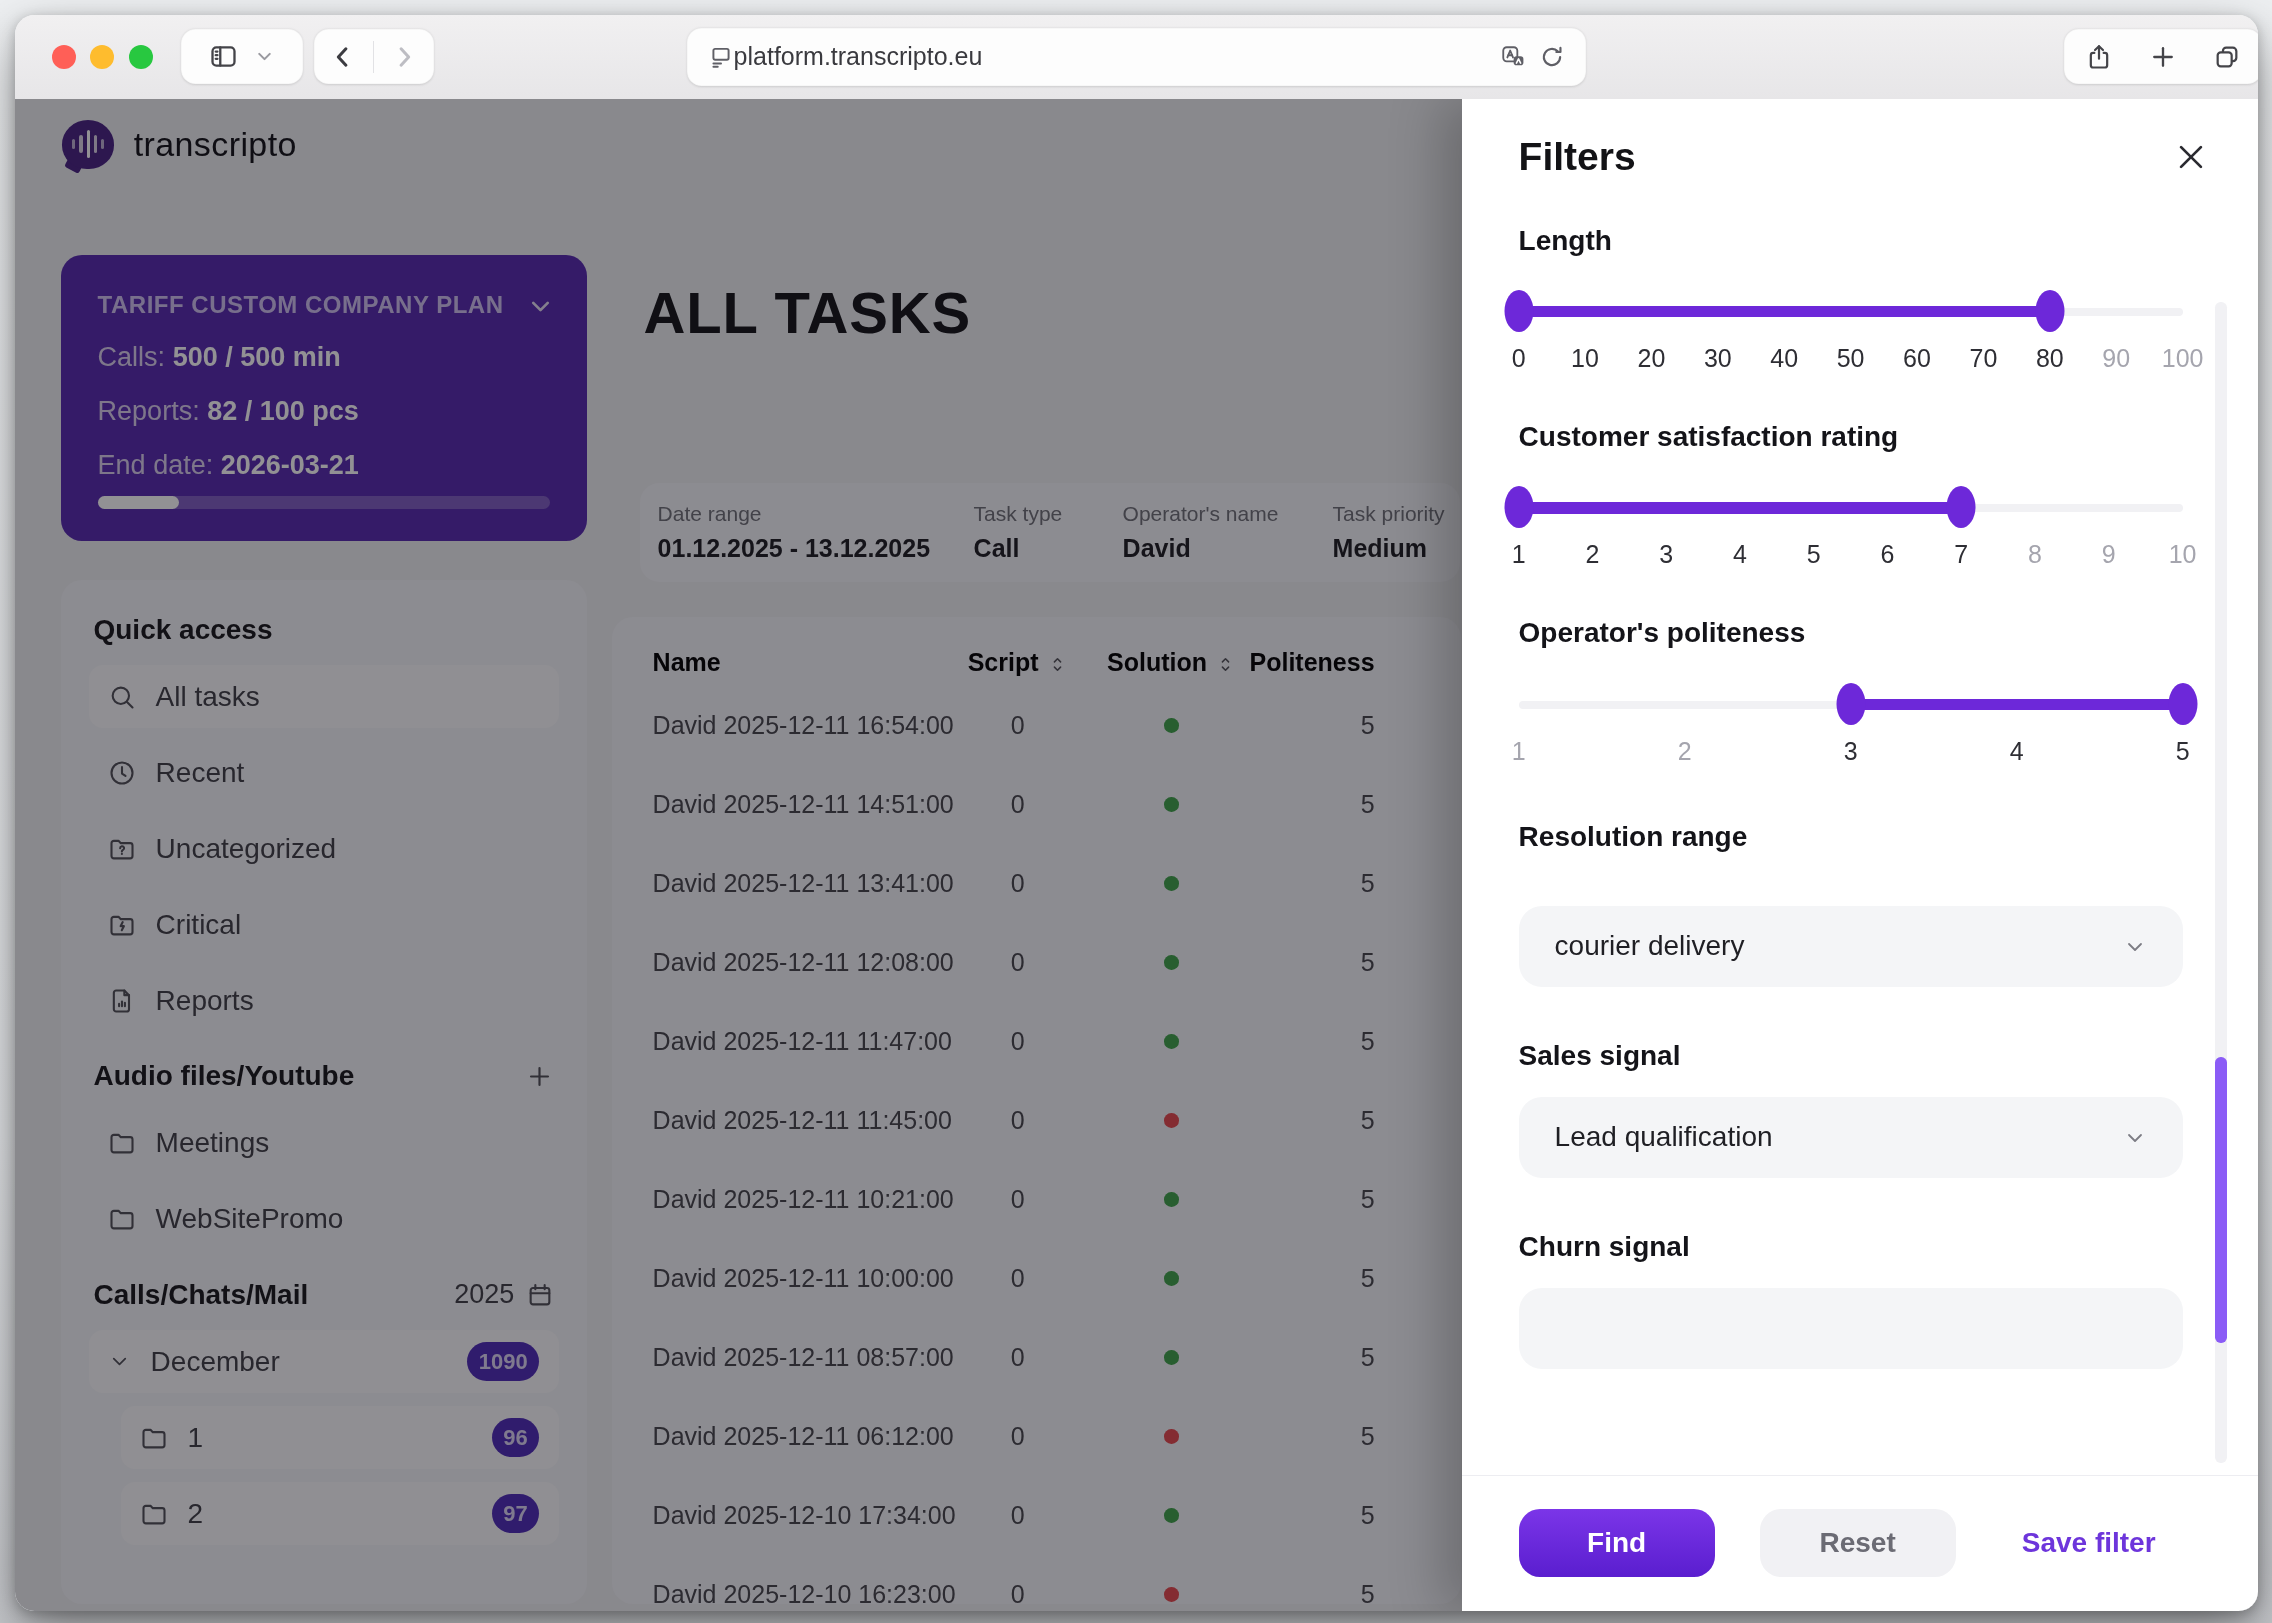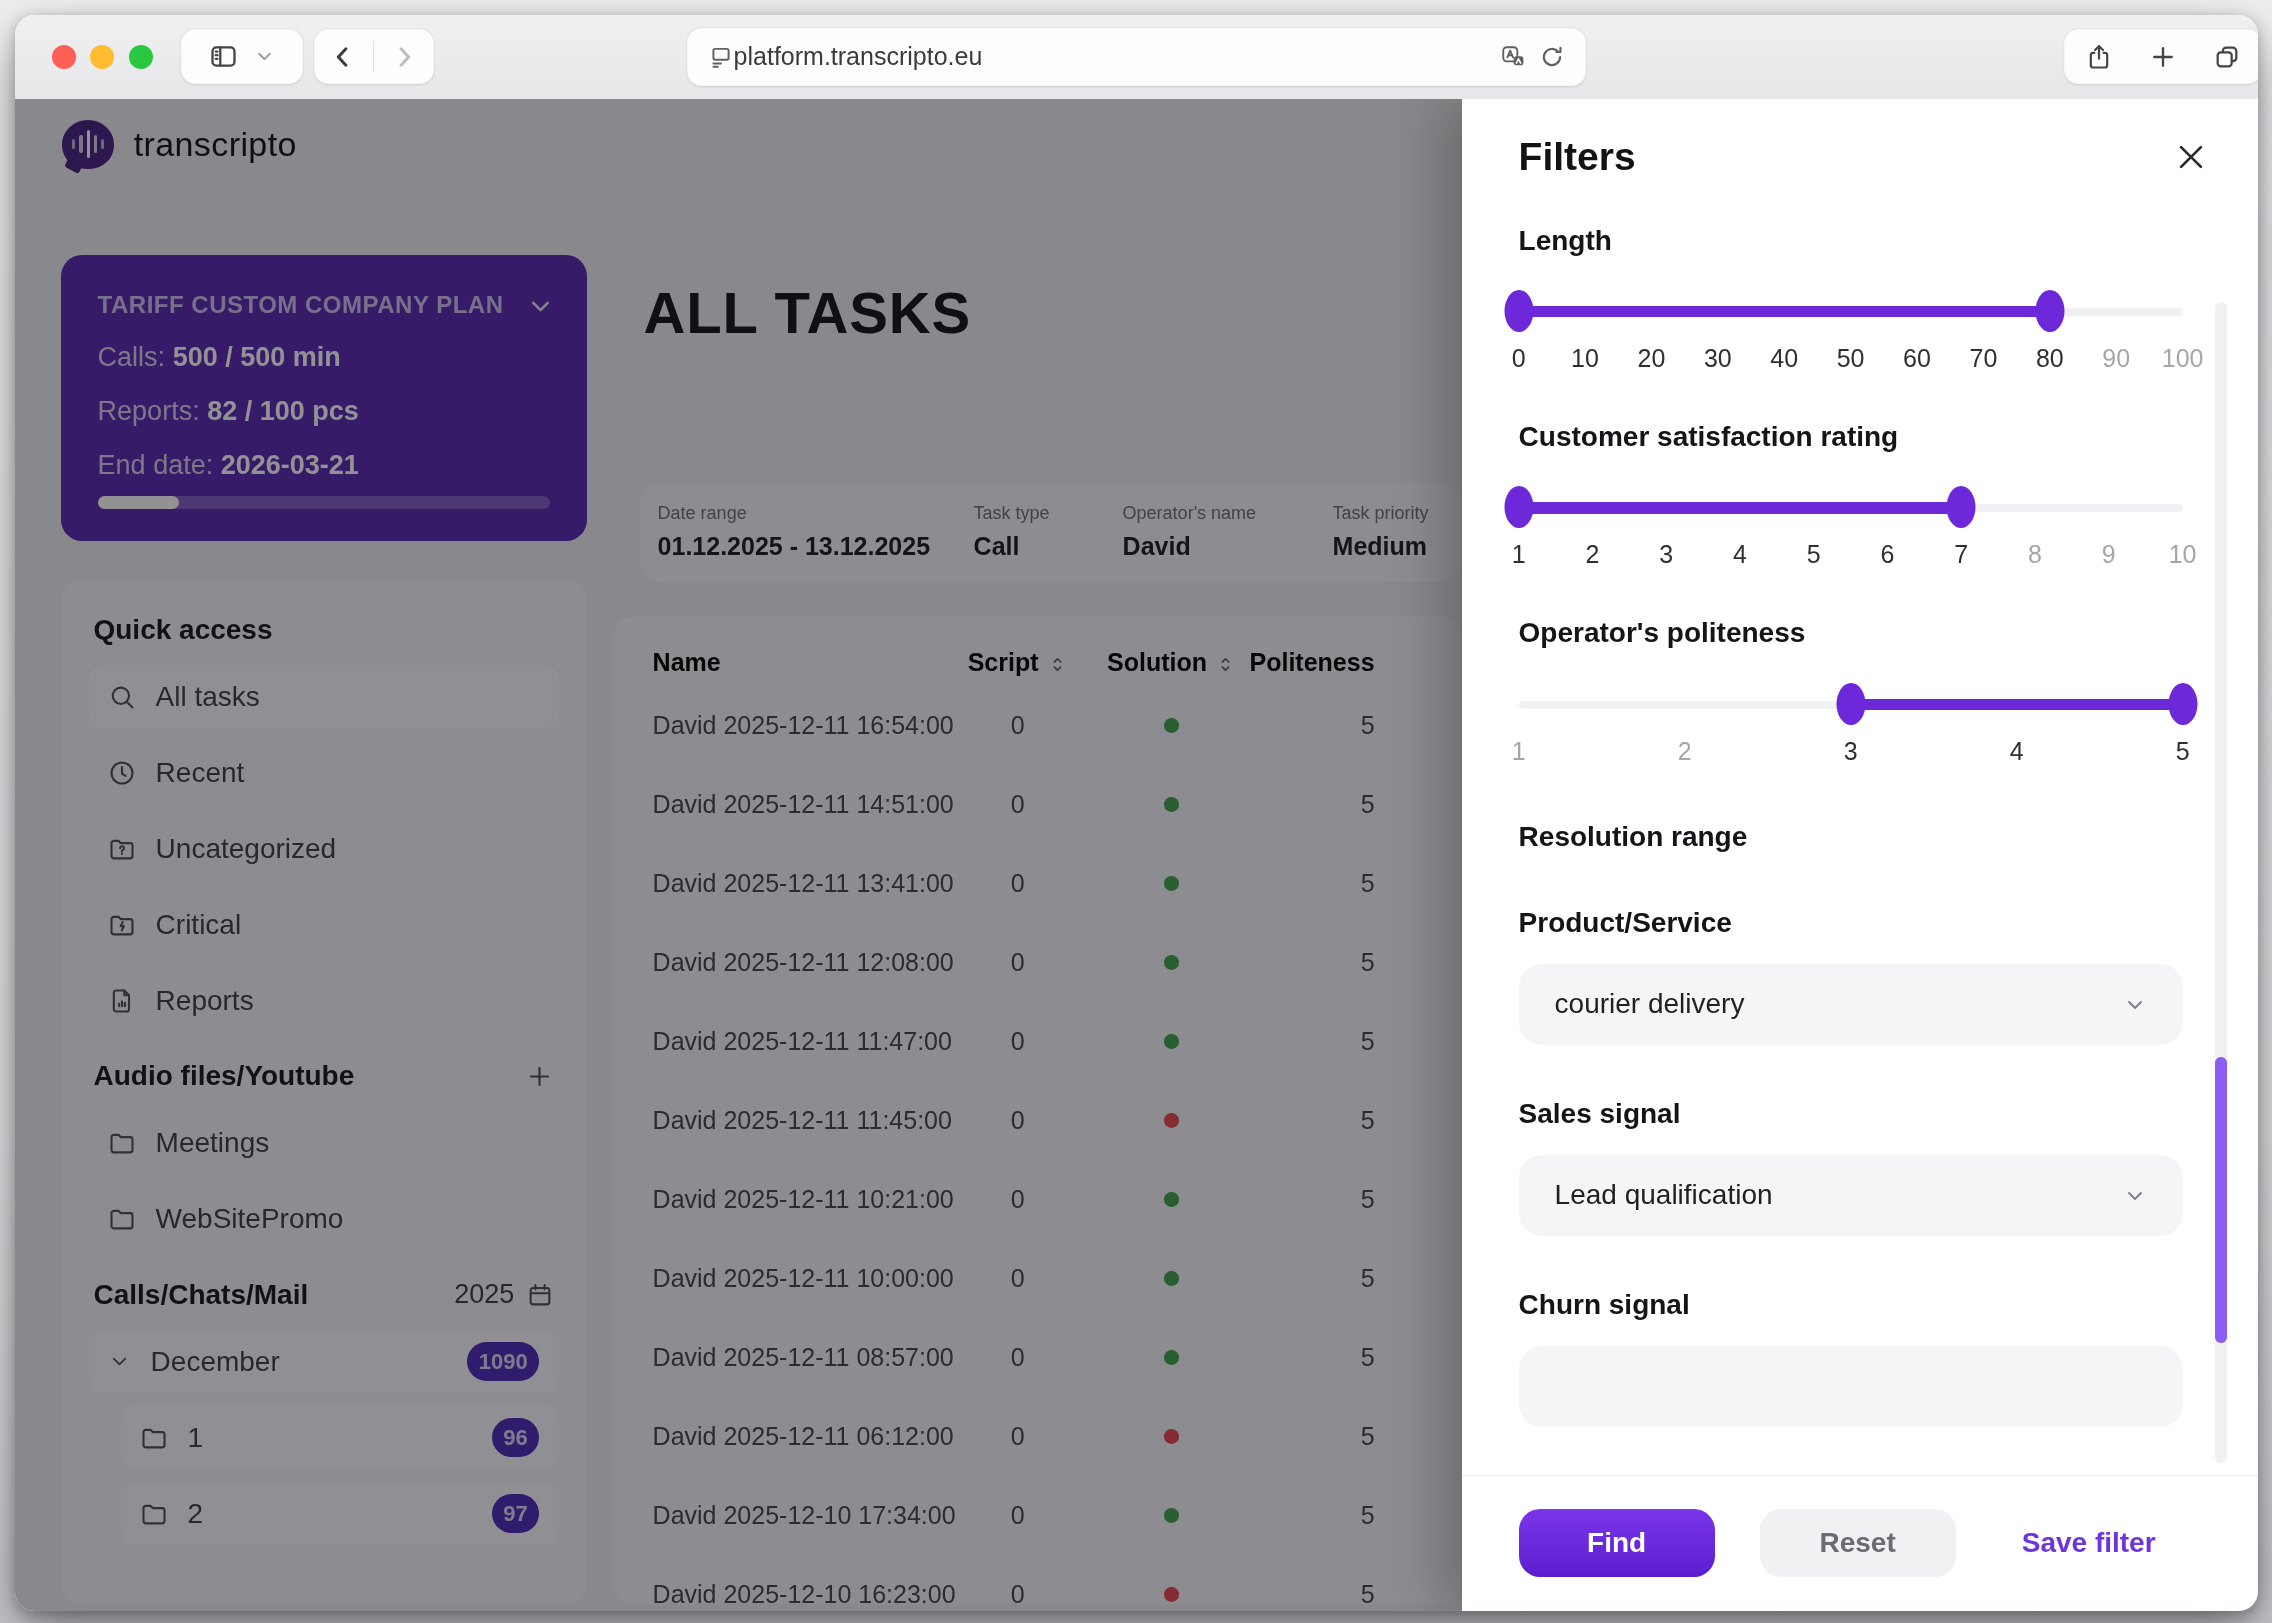--- a/index.html
+++ b/index.html
@@ -55,21 +55,21 @@
   .icon svg,.ticon,.u-icon svg{width:100%;height:100%;display:block}
   .badge{margin-left:auto;min-width:39px;height:39px;border-radius:21px;background:#4e2bb8;color:#ddd5f5;
          font-size:22px;font-weight:700;display:flex;align-items:center;justify-content:center;padding:0 11.4px;box-sizing:border-box;}
   
   .main{position:absolute;left:597px;top:0;width:849px;bottom:0;}
   .page-title{position:absolute;left:32px;top:180px;font-size:58px;font-weight:800;color:#131316;letter-spacing:0.8px;margin:0;}
   .summary{position:absolute;left:28px;top:384px;width:820px;height:99px;background:#f5f6f9;border-radius:19.5px;
            display:flex;align-items:center;padding:0 0 0 18px;box-sizing:border-box;}
   .sum-col{white-space:nowrap;}
   .sum-col:nth-child(1){width:316px}.sum-col:nth-child(2){width:149px}.sum-col:nth-child(3){width:210px}
-  .sum-label{font-size:18px;color:#6e6f77;margin-bottom:8px;}
+  .sum-label{font-size:21px;color:#6e6f77;margin-bottom:8px;}
   .sum-value{font-size:25px;font-weight:700;color:#1c1c21;}
   .tablecard{position:absolute;left:0;top:518px;bottom:6.5px;width:100%;background:#f5f6f9;border-radius:21px;overflow:hidden;}
   .thead{display:flex;align-items:center;margin:31px 0 9.7px 41px;font-size:25px;font-weight:700;color:#000000;}
   .th{display:flex;align-items:center;gap:8px;}
   .th.c-name{width:292px}.th.c-script{width:146px;justify-content:center}.th.c-sol{width:162px;justify-content:center}
   .th.c-pol{width:122px;justify-content:flex-end}
   .sort-ic{width:21px;height:21px;color:#55555c}
   .trow{display:flex;align-items:center;height:79px;margin-left:41px;font-size:25px;color:#45454c;}
   .td{white-space:nowrap}
   .td.c-name{width:292px}.td.c-script{width:146px;text-align:center}.td.c-sol{width:162px;display:flex;justify-content:center}
@@ -577,21 +577,20 @@
                   <span class="tick" style="left:50%">3</span>
                   <span class="tick" style="left:75%">4</span>
                   <span class="tick" style="left:100%">5</span>
                 </div>
       </div>
             </div>
             <div class="f-sec dd-sec">
       <div class="f-label">Resolution range</div>
             </div>
             <div class="f-sec dd-sec">
-      <div class="f-label">Product/Service</div>
       <div class="f-dd">
         <span>courier delivery</span>
         <span class="dd-chev"><svg viewBox="0 0 24 24" fill="none" stroke="currentColor" stroke-width="1.8" stroke-linecap="round" stroke-linejoin="round">
                     <polyline points="6 9 12 15 18 9"></polyline>
                   </svg></span>
       </div>
             </div>
             <div class="f-sec dd-sec">
       <div class="f-label">Sales signal</div>
       <div class="f-dd">

